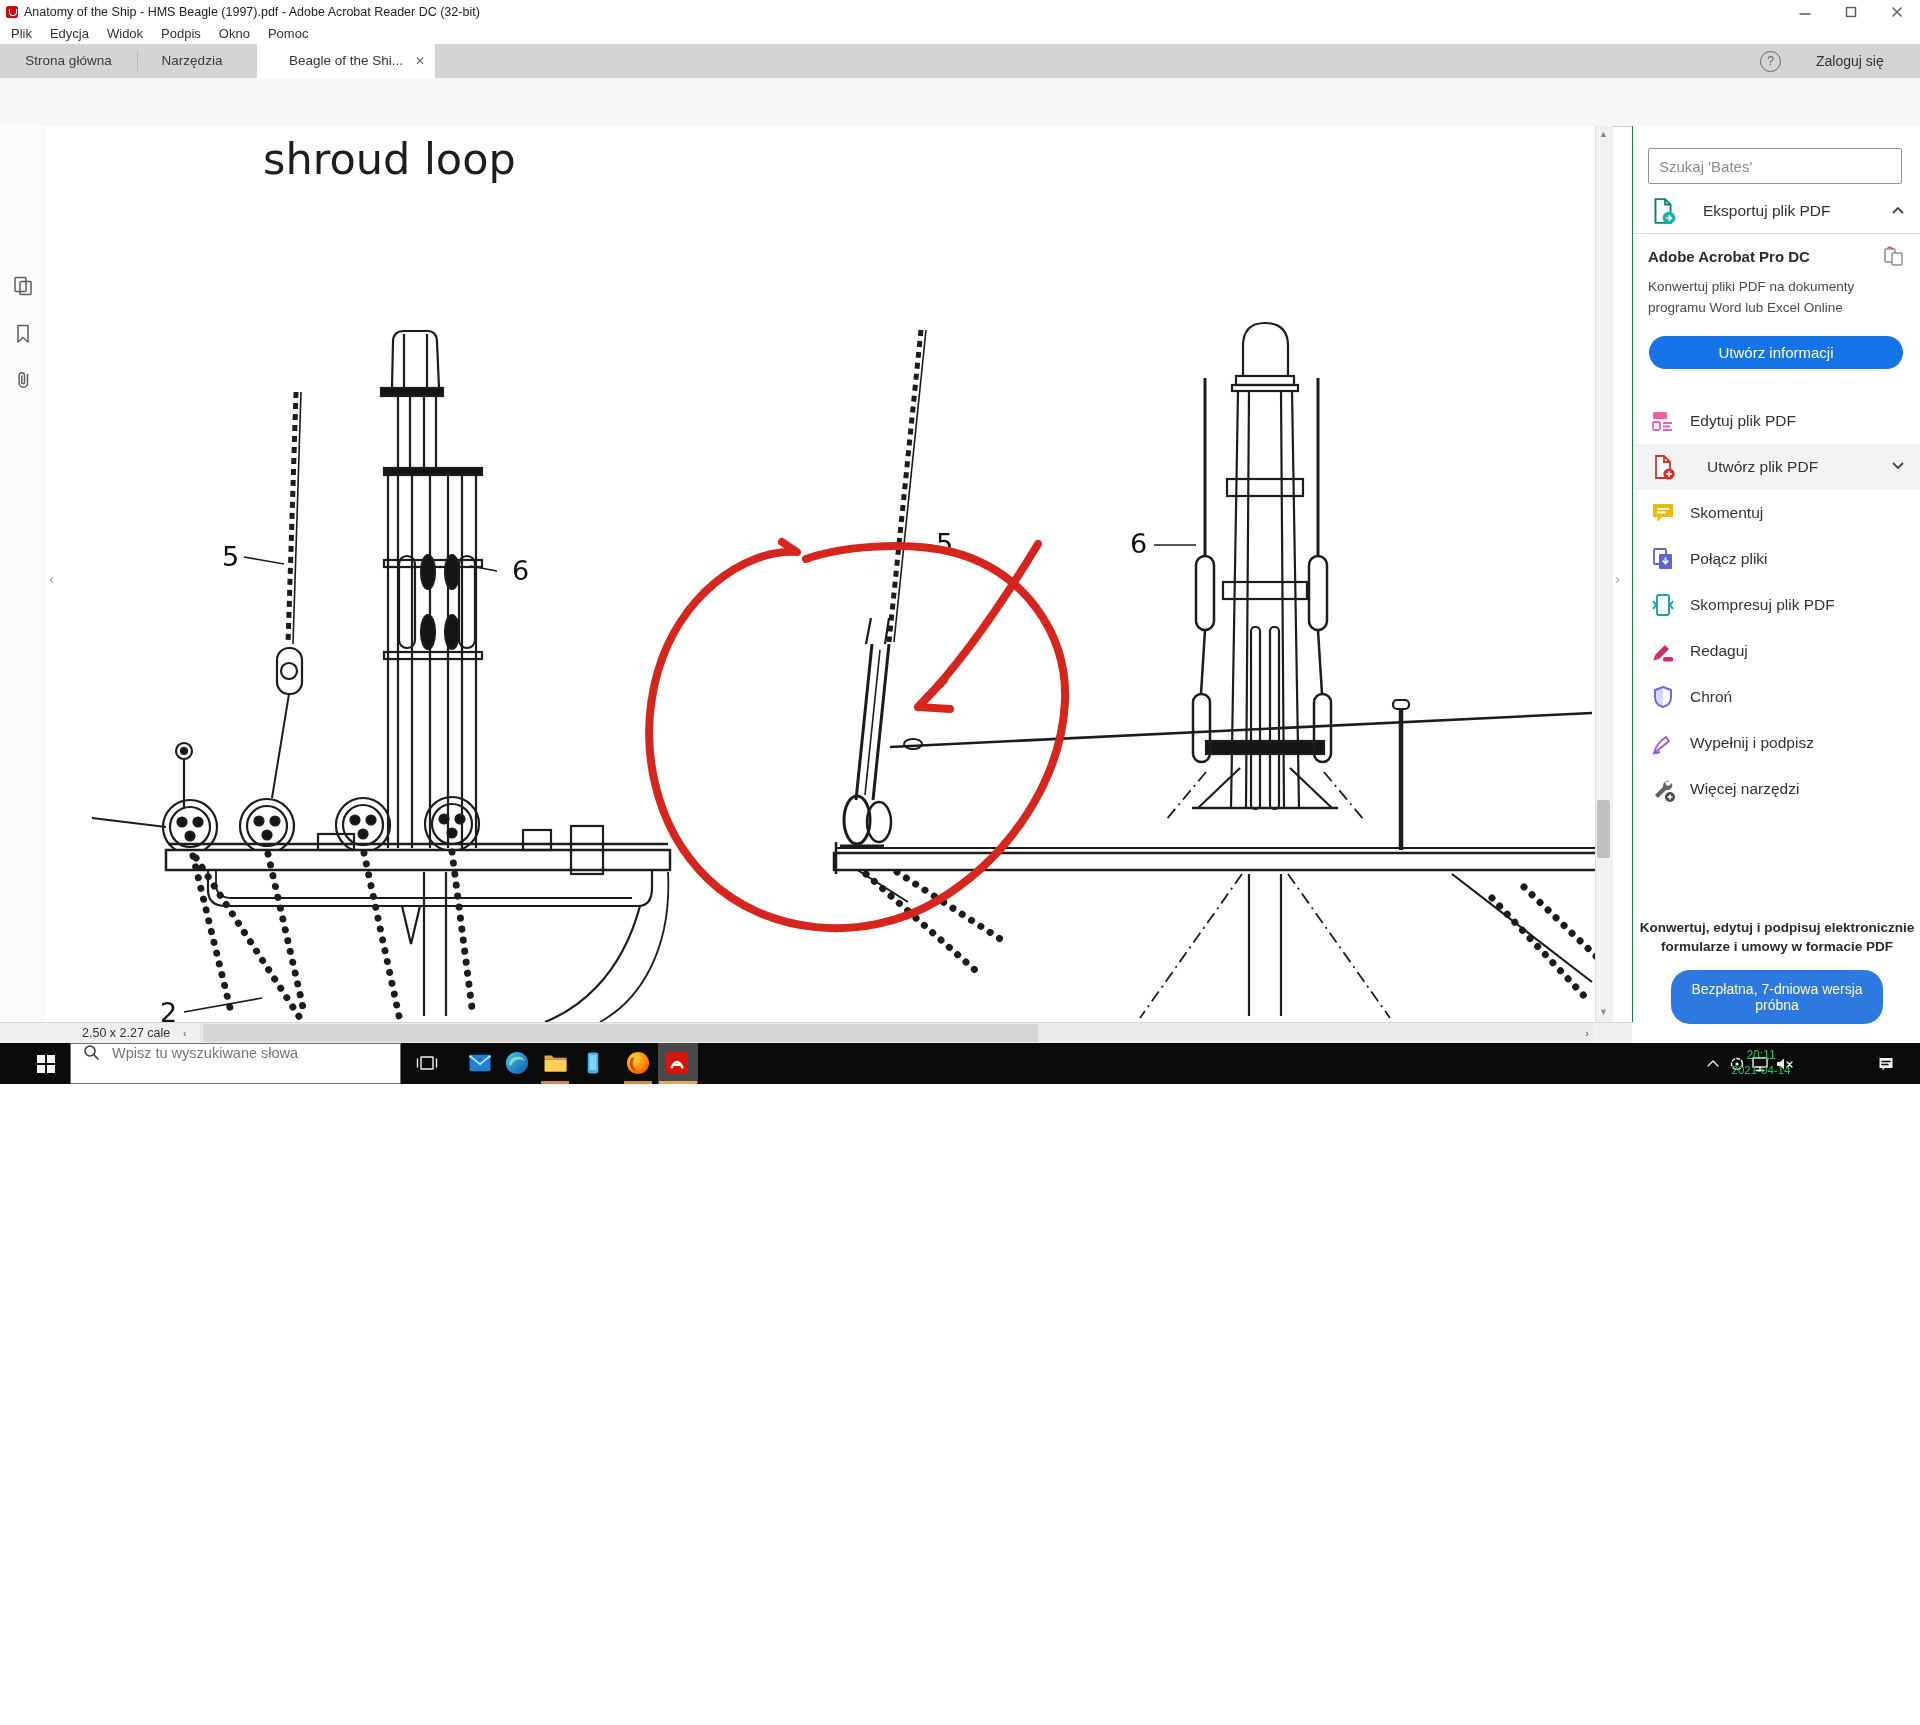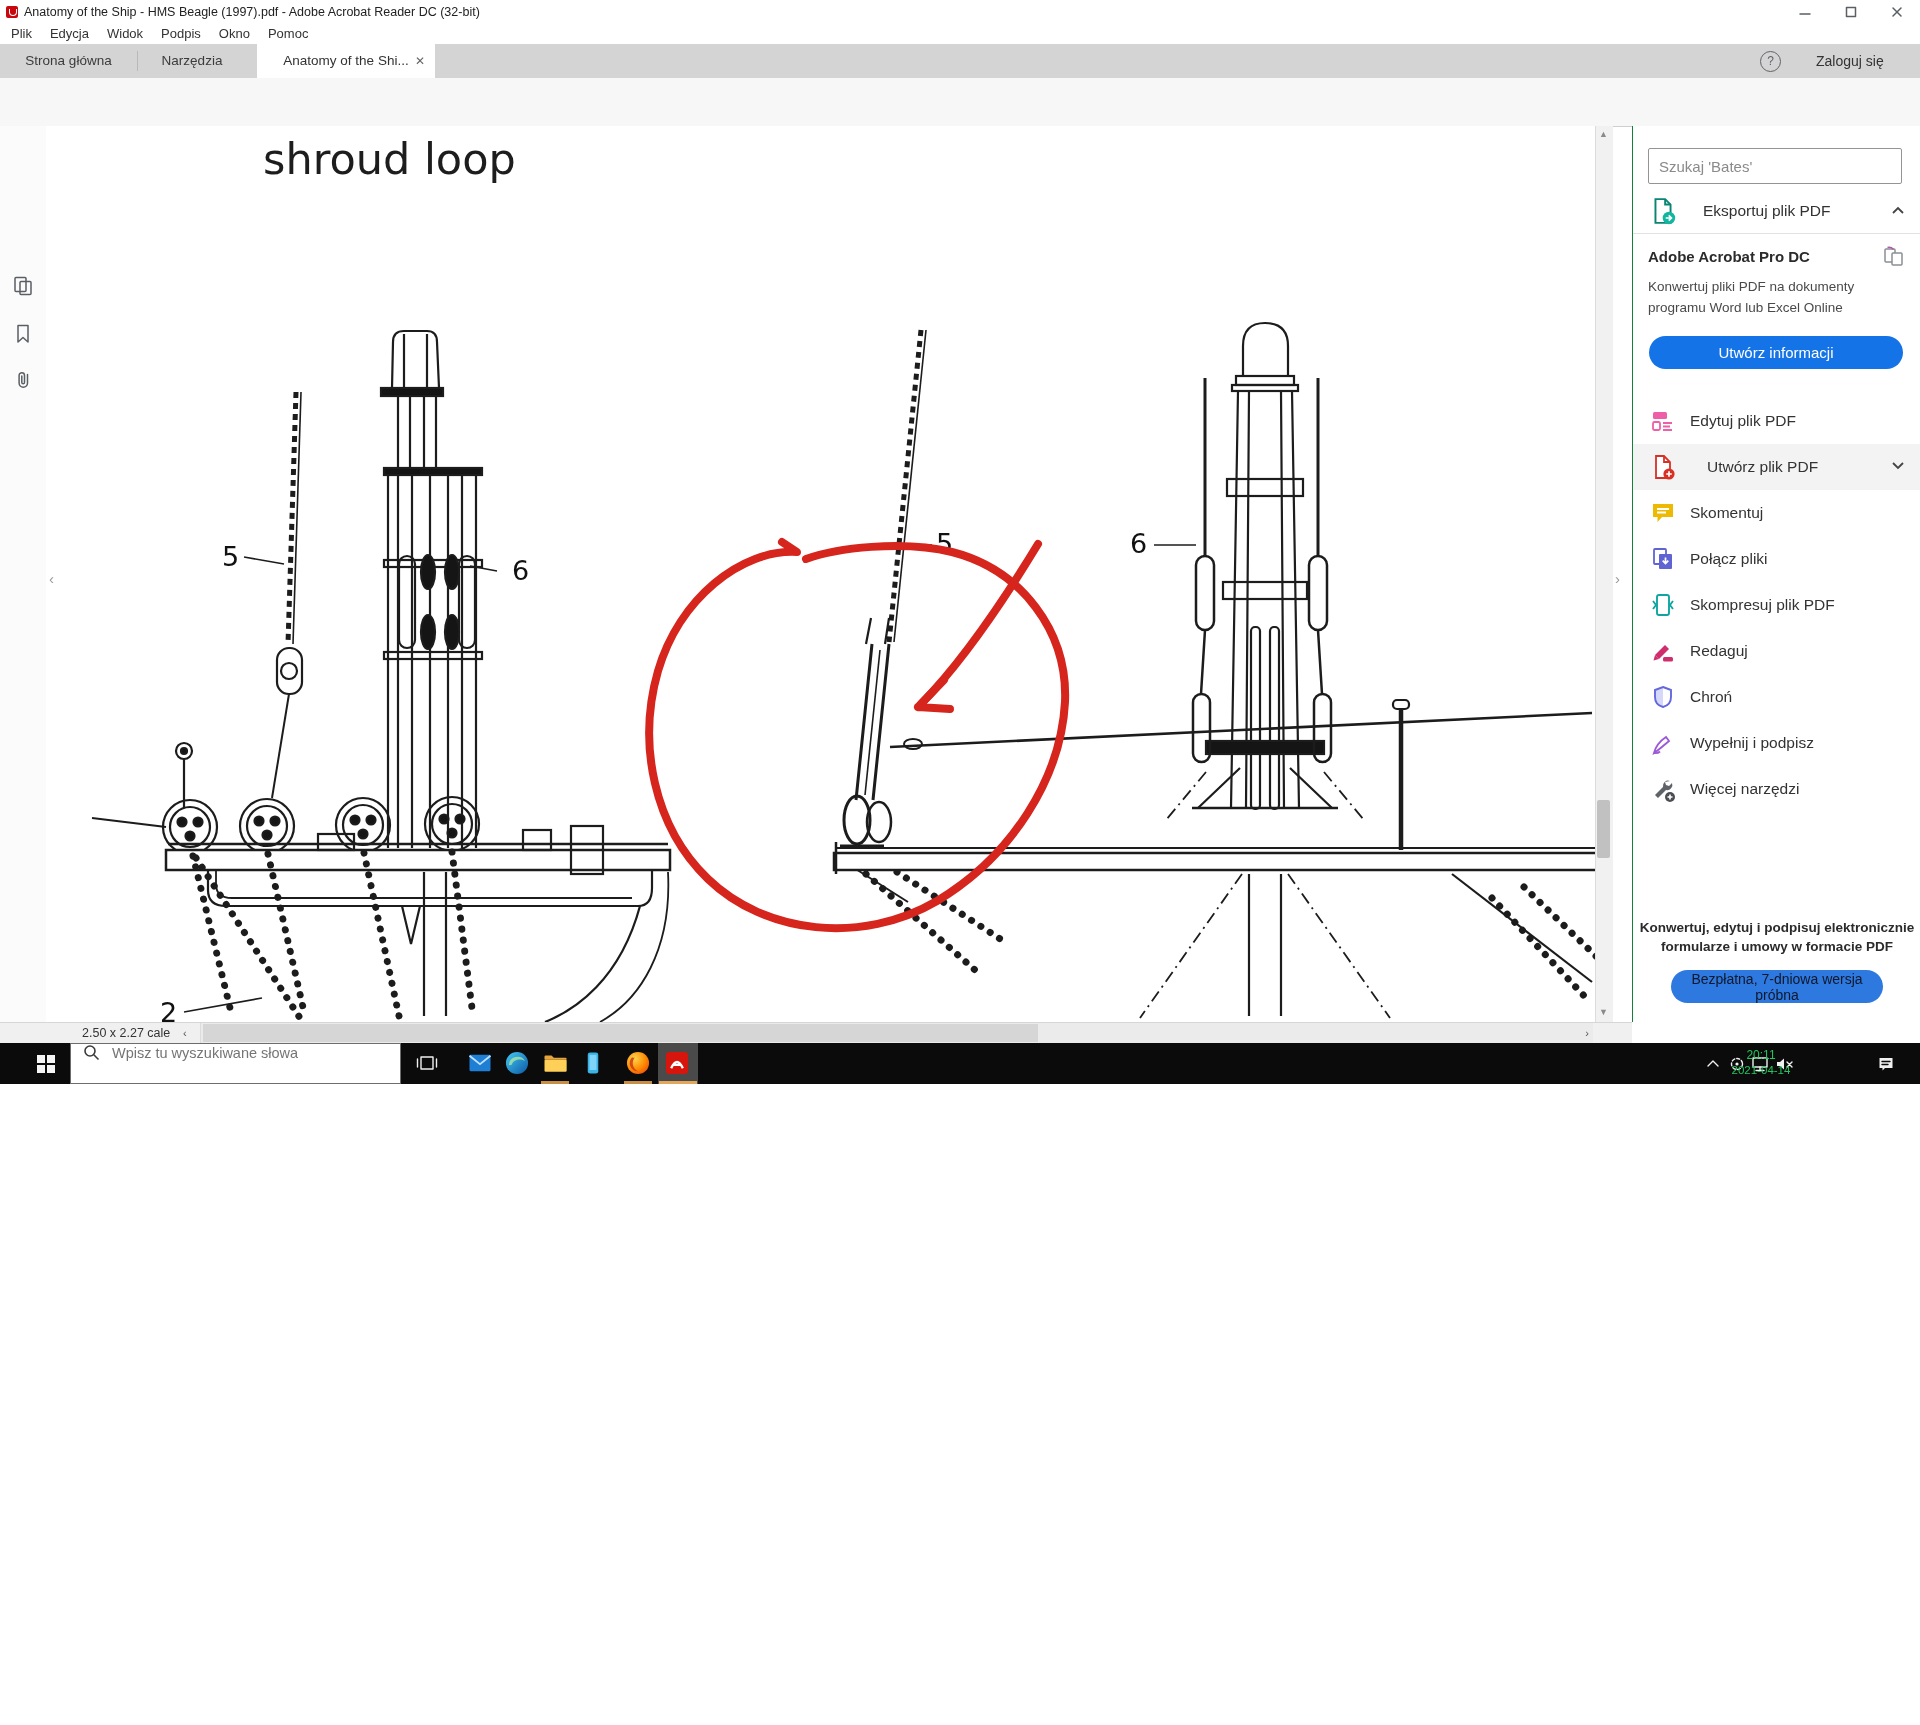--- a/index.html
+++ b/index.html
@@ -57,22 +57,22 @@
   .p-promo-title{position:absolute;left:15px;top:122px;font-size:15px;font-weight:bold;color:#2b2b2b;}
   .p-promo-body{position:absolute;left:15px;top:150px;width:235px;font-size:13.5px;color:#4a4a4a;line-height:21px;}
   .p-blue-btn{position:absolute;left:16px;top:210px;width:254px;height:33px;border-radius:17px;background:#1473e6;
               color:#fff;font-size:15px;display:flex;align-items:center;justify-content:center;}
   .tool-row{position:absolute;left:0;width:288px;height:46px;display:flex;align-items:center;}
   .tool-row.hl{background:#f3f3f3;}
   .tool-row .ic{width:30px;height:30px;margin-left:15px;flex:0 0 auto;display:flex;align-items:center;justify-content:center;}
   .tool-row .lb{margin-left:12px;font-size:15.5px;color:#333;white-space:nowrap;}
   .p-footer{position:absolute;left:0;top:780px;width:288px;text-align:center;margin-top:12px;}
   .p-footer .l{font-size:13.5px;font-weight:bold;color:#2b2b2b;line-height:19px;}
-  .p-footer-btn{display:inline-flex;margin-top:14px;width:212px;height:33px;border-radius:19px;background:#2e79e0;
-                color:#0f172a;font-size:14px;align-items:center;justify-content:center;}
+  .p-footer-btn{display:inline-flex;margin-top:14px;width:212px;height:54px;border-radius:19px;background:#2e79e0;
+                color:#fef9c3;font-size:14px;align-items:center;justify-content:center;}
   
   .statusbar{left:0;top:1022px;width:1632px;height:21px;background:#f0f0f0;border-top:1px solid #d6d6d6;box-sizing:border-box;}
   .status-size{position:absolute;left:82px;top:0;height:20px;line-height:20px;font-size:12.5px;color:#333;}
   .hs-left{position:absolute;left:183px;top:0;height:20px;line-height:20px;font-size:11px;color:#555;}
   .hs-track{position:absolute;left:200px;top:0;width:1392px;height:20px;background:#ebebeb;border-left:1px solid #dcdcdc;}
   .hs-thumb{position:absolute;left:2px;top:1px;width:835px;height:18px;background:#d6d6d6;}
   .hs-right{position:absolute;right:4px;top:0;height:20px;line-height:20px;font-size:11px;color:#555;}
   
   .taskbar{left:0;top:1043px;width:1920px;height:41px;background:#0b0b0b;}
   .start-logo{position:absolute;left:37px;top:12px;width:17px;height:17px;display:grid;grid-template-columns:8px 8px;grid-template-rows:8px 8px;gap:1.5px;}
@@ -120,21 +120,21 @@
     <div class="menu-item">Podpis</div>
     <div class="menu-item">Okno</div>
     <div class="menu-item">Pomoc</div>
   </div>
 
   <div class="abs tabbar">
     <div class="tab" style="left:0;width:137px;">Strona główna</div>
     <div class="tab-sep" style="left:137px;"></div>
     <div class="tab" style="left:138px;width:108px;">Narzędzia</div>
     <div class="tab tab-active" style="left:257px;width:178px;">
-      <span>Anatomy of the Shi...</span>
+      <span>Beagle of the Shi...</span>
       <span class="tab-close">✕</span>
     </div>
     <div class="help-circle">?</div>
     <div class="signin">Zaloguj się</div>
   </div>
 
   <div class="abs toolbar">
     <div class="tb-icon" style="left:10px;">
       <svg class="g" width="18" height="18">
           <path d="M2.5 2.5 H12 L15.5 6 V15.5 H2.5 Z M5.5 2.5 V6.5 H11 V2.5 M4.5 15.5 V10 H13.5 V15.5"></path>

